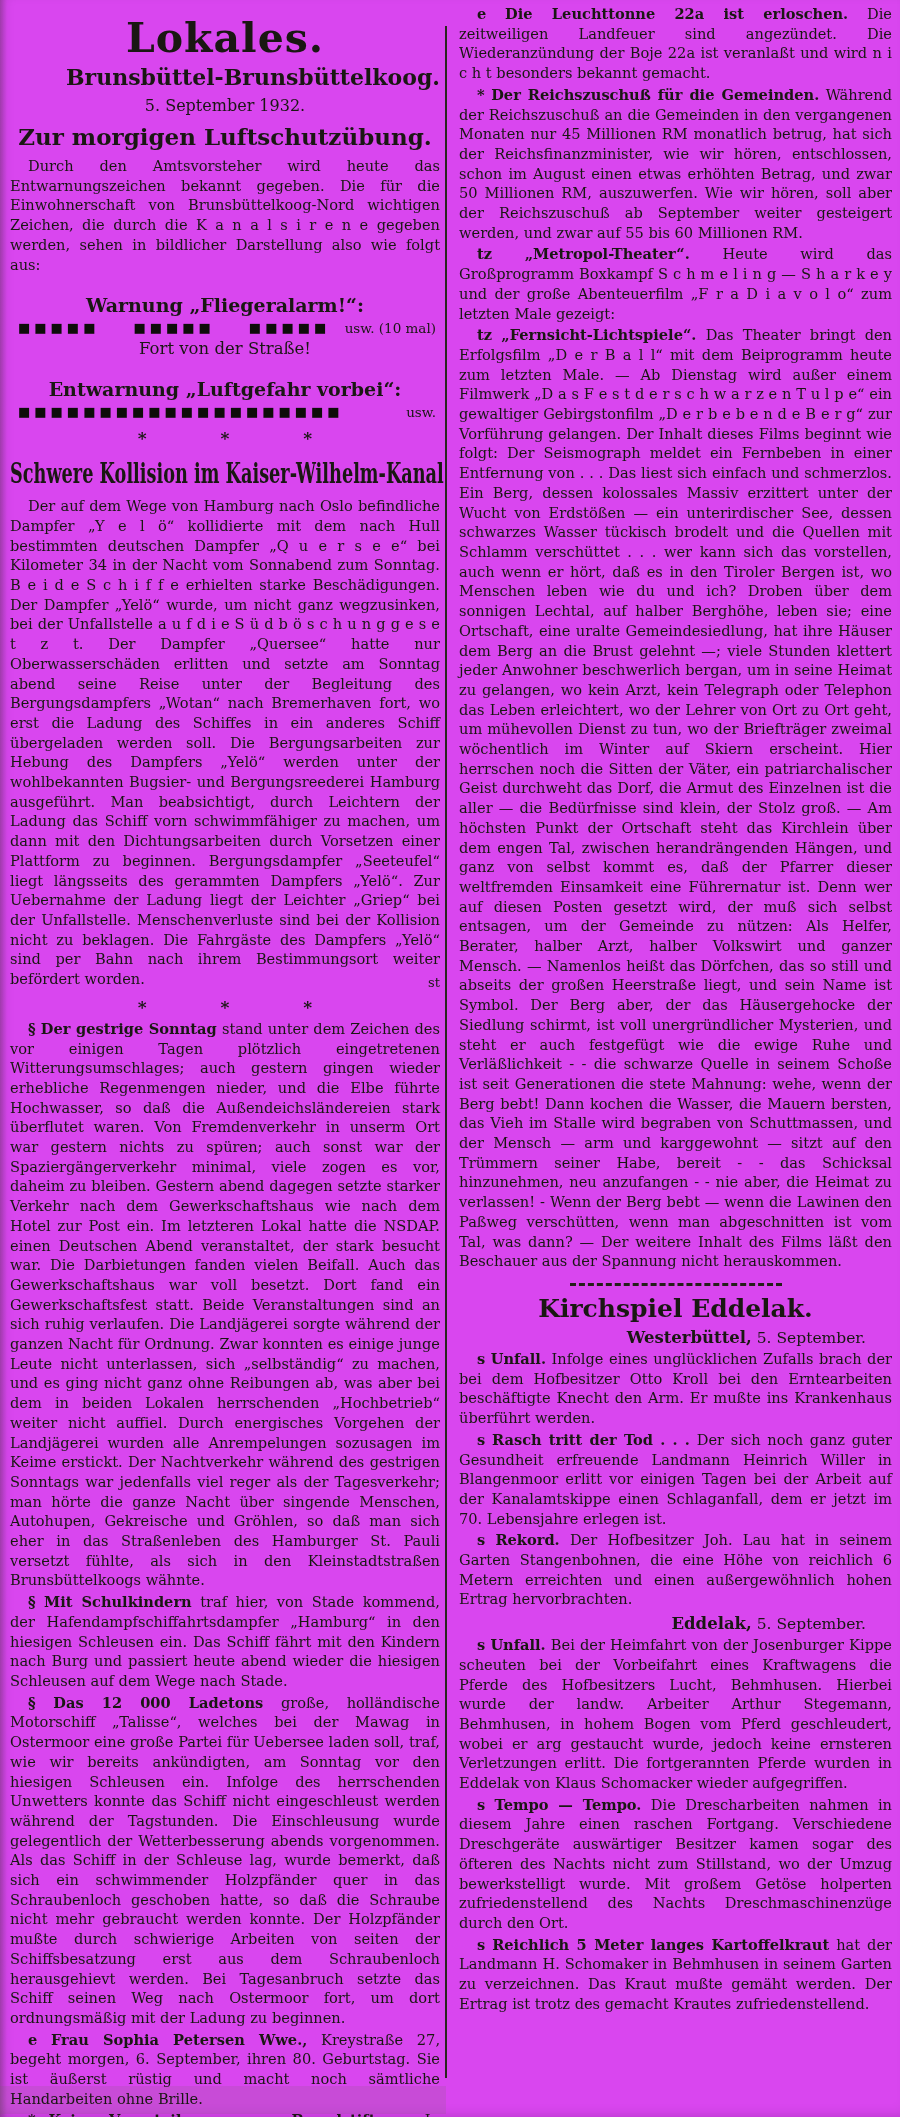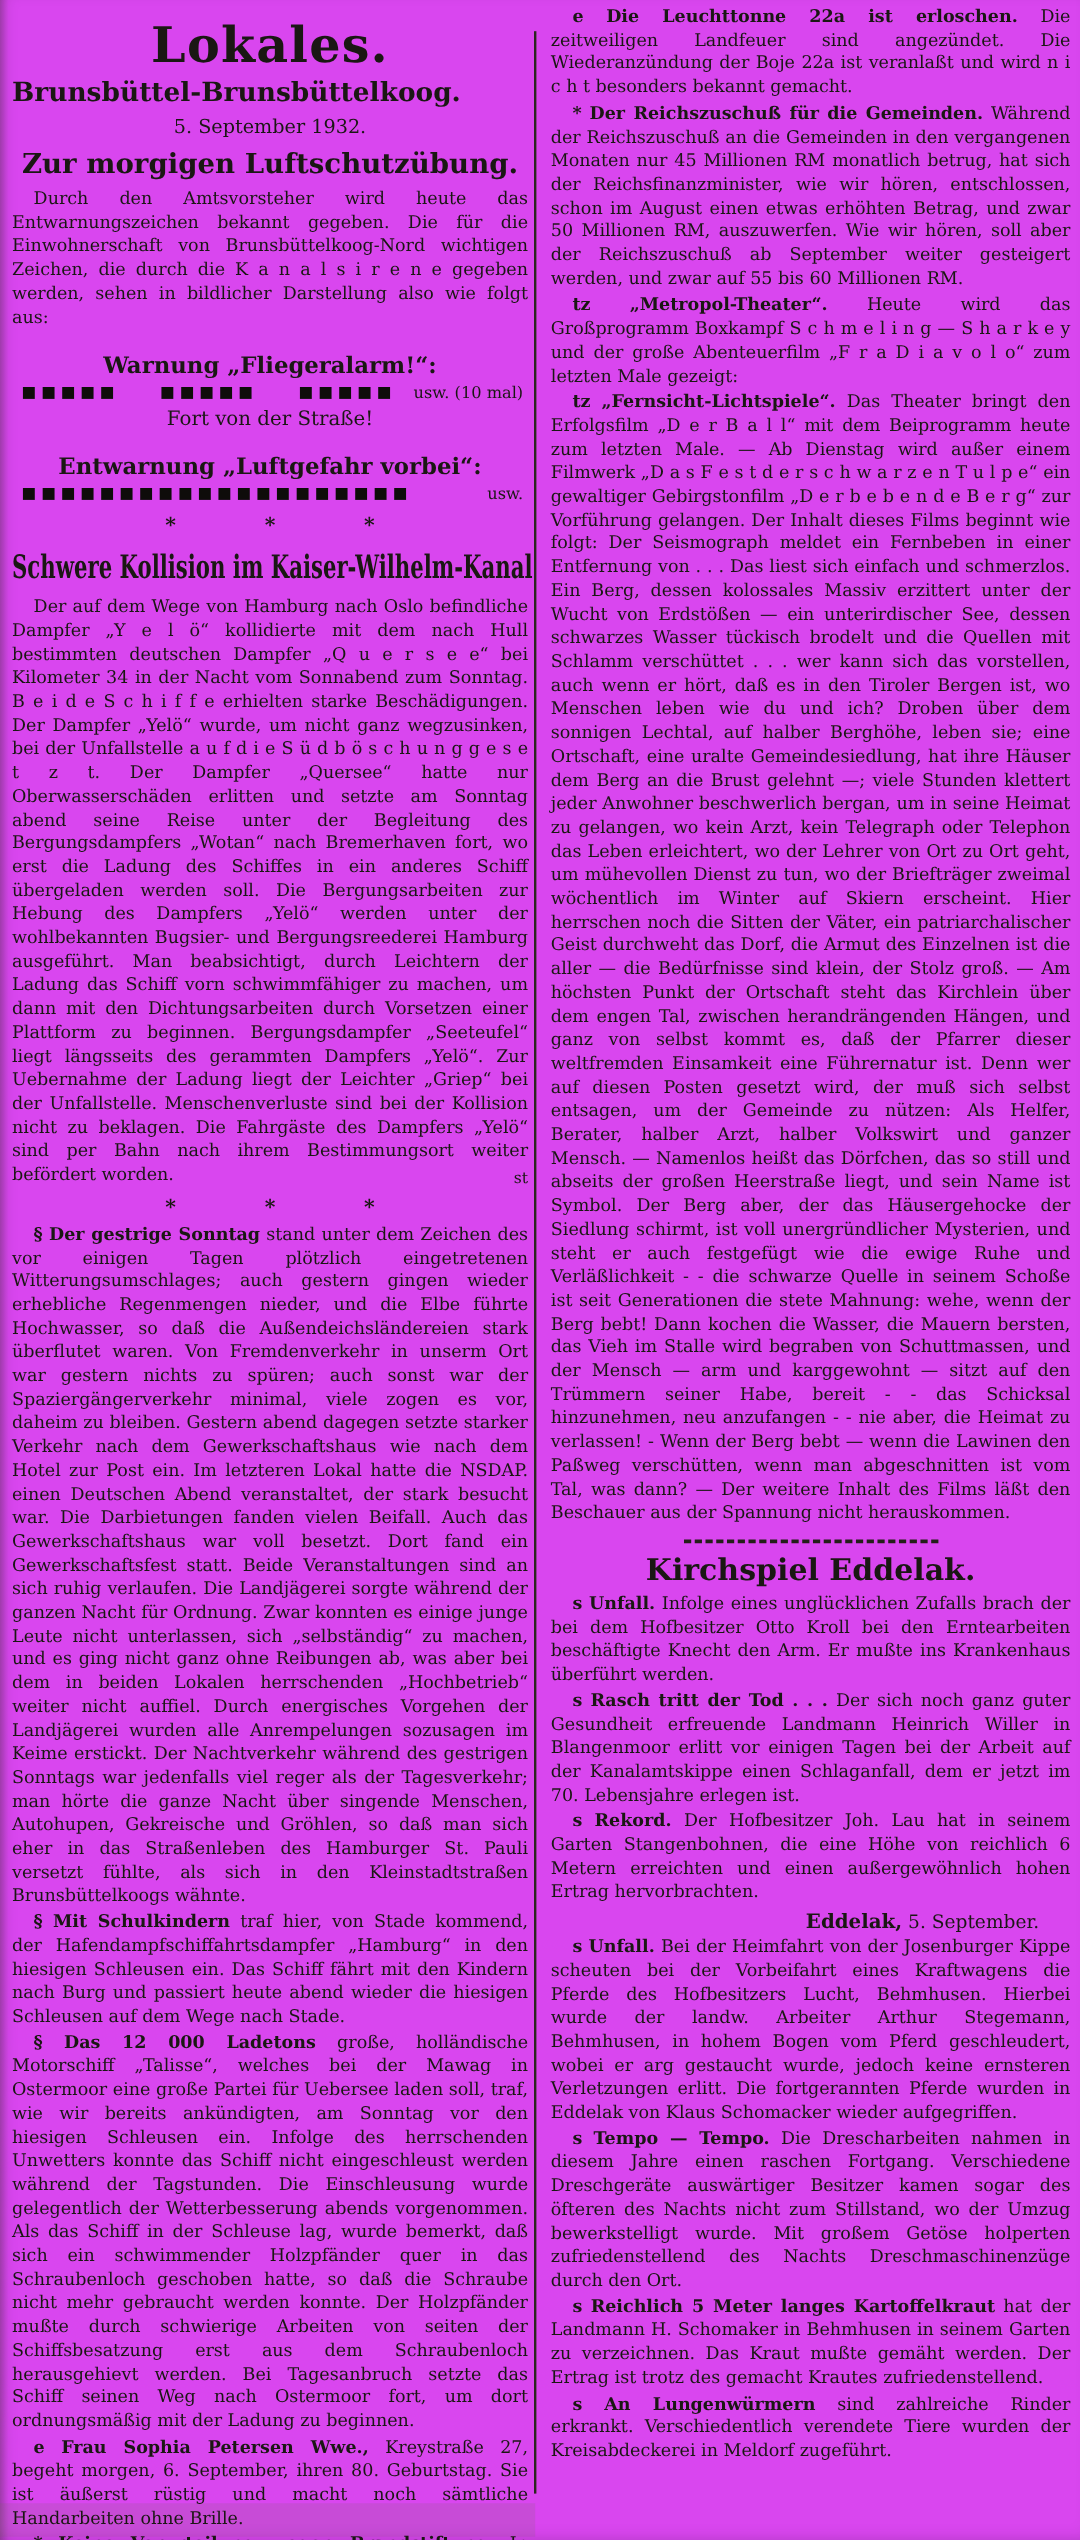--- a/index.html
+++ b/index.html
@@ -8,21 +8,21 @@
         box-shadow:inset 10px 0 14px -10px rgba(0,0,0,.25), inset 0 -10px 16px -12px rgba(0,0,0,.2);}
   .col{position:absolute;top:0;}
   .col-left{left:10px;width:430px;}
   .col-right{left:459px;width:433px;}
   .divider{position:absolute;left:445px;top:26px;width:2px;height:2052px;background:#2b261f;}
   .left-edge{position:absolute;left:0;top:0;width:7px;height:2117px;
              background:linear-gradient(to right, rgba(60,55,45,.22), rgba(60,55,45,0));}
   .bottom-smudge{position:absolute;left:0;top:2086px;width:446px;height:28px;
                  background:rgba(110,104,92,.16);}
   h1.paper-title{margin:14px 0 2px;text-align:center;font-size:41px;font-weight:bold;letter-spacing:1px;}
-  h2.locality{margin:2px 0 2px;text-align:left;font-size:22px;font-weight:bold;}
+  h2.locality{margin:2px 0 2px;text-align:right;font-size:22px;font-weight:bold;}
   .issue-date{text-align:center;font-size:16px;margin:6px 0 8px;}
   h3.art-head{margin:8px 0 6px;text-align:center;font-size:23px;font-weight:bold;}
   h3.koll-head{margin:10px 0 7px;font-size:27px;font-weight:bold;white-space:nowrap;
                transform:scaleX(.655);transform-origin:0 50%;letter-spacing:0;}
   h2.kirch-head{margin:8px 0 4px;text-align:center;font-size:25px;font-weight:bold;}
   .warn-head{text-align:center;font-size:19px;font-weight:bold;margin:20px 0 4px;}
   .blocks-row{display:flex;align-items:center;margin:2px 2px 2px 8px;}
   .blocks{font-size:13px;letter-spacing:4px;line-height:16px;color:#0e0c0a;}
   .gap{margin-right:34px;}
   .usw{font-size:13.5px;margin-left:auto;padding-right:2px;white-space:nowrap;}
@@ -126,20 +126,24 @@
     <p class="body ind">
       <span class="mark">tz</span>
       <span class="lead">„Fernsicht-Lichtspiele“.</span>
       <span>Das Theater bringt den Erfolgsfilm „D e r  B a l l“ mit dem Beiprogramm heute zum letzten Male. — Ab Dienstag wird außer einem Filmwerk „D a s  F e s t  d e r  s c h w a r z e n  T u l p e“ ein gewaltiger Gebirgstonfilm „D e r  b e b e n d e  B e r g“ zur Vorführung gelangen. Der Inhalt dieses Films beginnt wie folgt: Der Seismograph meldet ein Fernbeben in einer Entfernung von . . . Das liest sich einfach und schmerzlos. Ein Berg, dessen kolossales Massiv erzittert unter der Wucht von Erdstößen — ein unterirdischer See, dessen schwarzes Wasser tückisch brodelt und die Quellen mit Schlamm verschüttet . . . wer kann sich das vorstellen, auch wenn er hört, daß es in den Tiroler Bergen ist, wo Menschen leben wie du und ich? Droben über dem sonnigen Lechtal, auf halber Berghöhe, leben sie; eine Ortschaft, eine uralte Gemeindesiedlung, hat ihre Häuser dem Berg an die Brust gelehnt —; viele Stunden klettert jeder Anwohner beschwerlich bergan, um in seine Heimat zu gelangen, wo kein Arzt, kein Telegraph oder Telephon das Leben erleichtert, wo der Lehrer von Ort zu Ort geht, um mühevollen Dienst zu tun, wo der Briefträger zweimal wöchentlich im Winter auf Skiern erscheint. Hier herrschen noch die Sitten der Väter, ein patriarchalischer Geist durchweht das Dorf, die Armut des Einzelnen ist die aller — die Bedürfnisse sind klein, der Stolz groß. — Am höchsten Punkt der Ortschaft steht das Kirchlein über dem engen Tal, zwischen herandrängenden Hängen, und ganz von selbst kommt es, daß der Pfarrer dieser weltfremden Einsamkeit eine Führernatur ist. Denn wer auf diesen Posten gesetzt wird, der muß sich selbst entsagen, um der Gemeinde zu nützen: Als Helfer, Berater, halber Arzt, halber Volkswirt und ganzer Mensch. — Namenlos heißt das Dörfchen, das so still und abseits der großen Heerstraße liegt, und sein Name ist Symbol. Der Berg aber, der das Häusergehocke der Siedlung schirmt, ist voll unergründlicher Mysterien, und steht er auch festgefügt wie die ewige Ruhe und Verläßlichkeit - - die schwarze Quelle in seinem Schoße ist seit Generationen die stete Mahnung: wehe, wenn der Berg bebt! Dann kochen die Wasser, die Mauern bersten, das Vieh im Stalle wird begraben von Schuttmassen, und der Mensch — arm und karggewohnt — sitzt auf den Trümmern seiner Habe, bereit - - das Schicksal hinzunehmen, neu anzufangen - - nie aber, die Heimat zu verlassen! - Wenn der Berg bebt — wenn die Lawinen den Paßweg verschütten, wenn man abgeschnitten ist vom Tal, was dann? — Der weitere Inhalt des Films läßt den Beschauer aus der Spannung nicht herauskommen.</span>
     </p>
 
     <hr class="dash-rule">
 
     <h2 class="kirch-head">Kirchspiel Eddelak.</h2>
 
+    <div class="place-date">
+      <span class="place">Westerbüttel,</span>
+      <span>5. September.</span>
+    </div>
 
     <p class="body ind">
       <span class="mark">s</span>
       <span class="lead">Unfall.</span>
       <span>Infolge eines unglücklichen Zufalls brach der bei dem Hofbesitzer Otto Kroll bei den Erntearbeiten beschäftigte Knecht den Arm. Er mußte ins Krankenhaus überführt werden.</span>
     </p>
     <p class="body ind">
       <span class="mark">s</span>
       <span class="lead">Rasch tritt der Tod . . .</span>
       <span>Der sich noch ganz guter Gesundheit erfreuende Landmann Heinrich Willer in Blangenmoor erlitt vor einigen Tagen bei der Arbeit auf der Kanalamtskippe einen Schlaganfall, dem er jetzt im 70. Lebensjahre erlegen ist.</span>
@@ -163,19 +167,14 @@
     <p class="body ind">
       <span class="mark">s</span>
       <span class="lead">Tempo — Tempo.</span>
       <span>Die Drescharbeiten nahmen in diesem Jahre einen raschen Fortgang. Verschiedene Dreschgeräte auswärtiger Besitzer kamen sogar des öfteren des Nachts nicht zum Stillstand, wo der Umzug bewerkstelligt wurde. Mit großem Getöse holperten zufriedenstellend des Nachts Dreschmaschinenzüge durch den Ort.</span>
     </p>
     <p class="body ind">
       <span class="mark">s</span>
       <span class="lead">Reichlich 5 Meter langes Kartoffelkraut</span>
       <span>hat der Landmann H. Schomaker in Behmhusen in seinem Garten zu verzeichnen. Das Kraut mußte gemäht werden. Der Ertrag ist trotz des gemacht Krautes zufriedenstellend.</span>
     </p>
-    <p class="body ind">
-      <span class="mark">s</span>
-      <span class="lead">An Lungenwürmern</span>
-      <span>sind zahlreiche Rinder erkrankt. Verschiedentlich verendete Tiere wurden der Kreisabdeckerei in Meldorf zugeführt.</span>
-    </p>
   </div>
 </div>
 
 </body></html>

